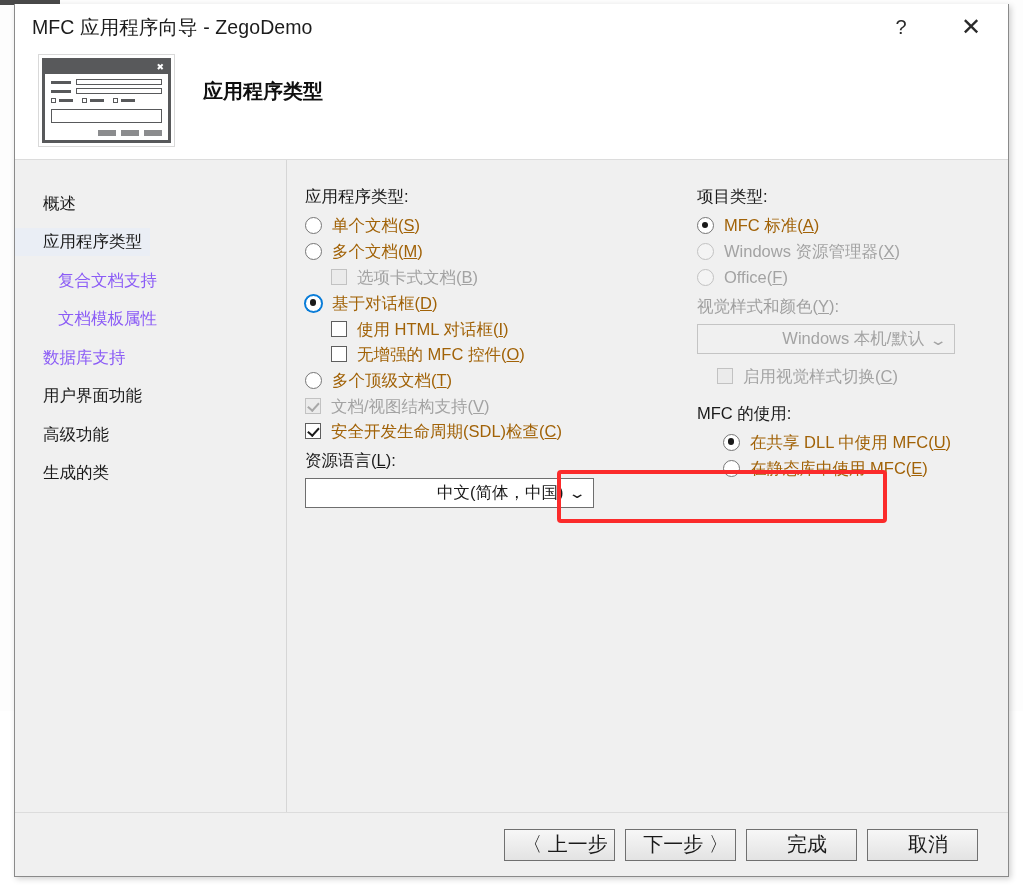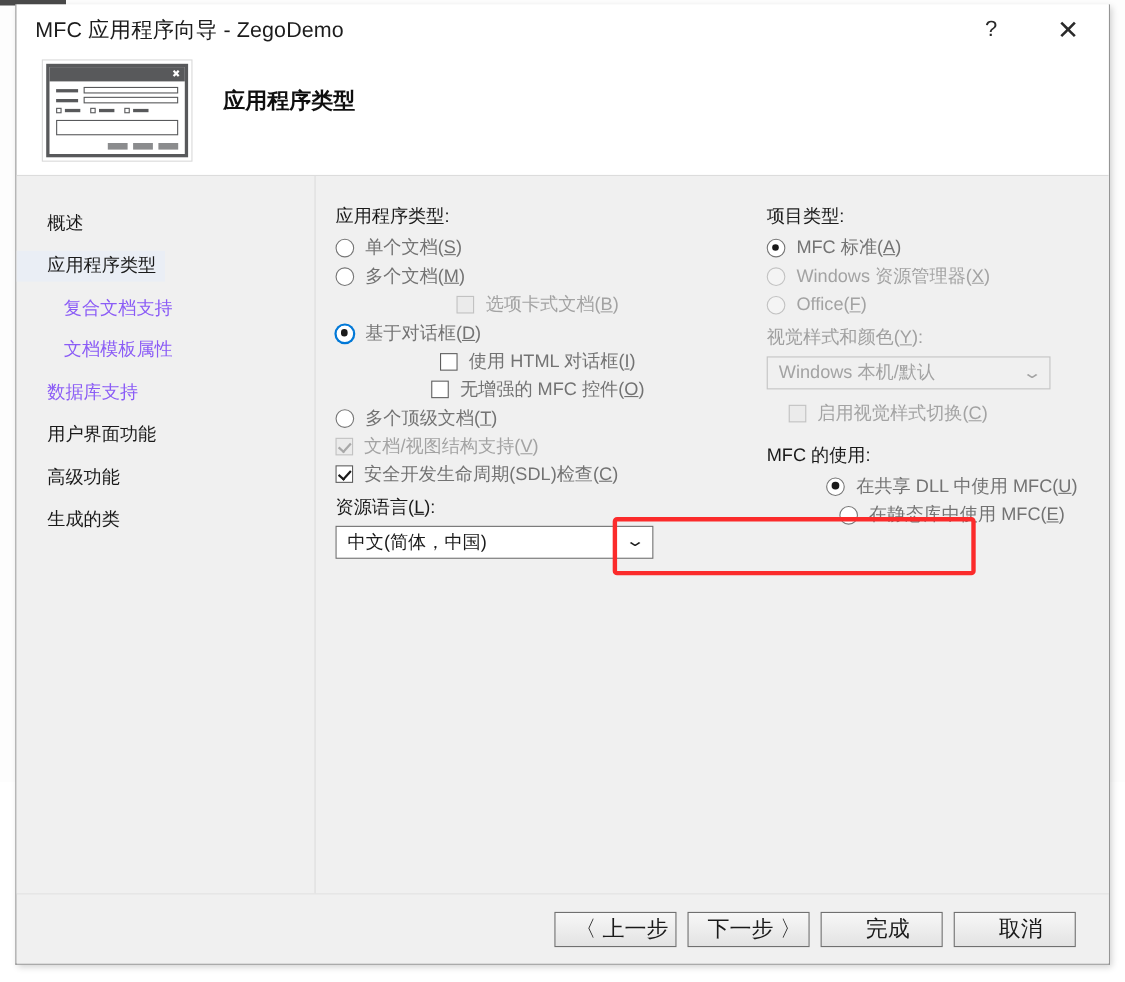--- a/index.html
+++ b/index.html
@@ -152,25 +152,25 @@
     font-size: 16.5px;
     color: #1a1a1a;
     margin-bottom: 9px;
     white-space: nowrap;
   }
 
   .opt {
     display: flex; align-items: center;
     margin-bottom: 9px;
     font-size: 16.5px;
-    color: #737373;
+    color: #a16207;
     white-space: nowrap;
     cursor: default;
   }
-  .opt.indent   { margin-left: 26px; justify-content: center; }
+  .opt.indent   { margin-left: 26px; }
   .opt.muted    { color: #a3a3a3; }
   .opt-text { line-height: 1; }
 
   
   .radio {
     width: 17px; height: 17px;
     border-radius: 50%;
     border: 1.5px solid #767676;
     background: #ffffff;
     margin-right: 10px;
@@ -209,21 +209,21 @@
 
   .mn { text-decoration: underline; }
 
   
   .combo-label { font-size: 16.5px; color:#1a1a1a; margin: 10px 0 6px 0; }
   .combo-label.muted { color: #a0a0a0; }
   .combo {
     height: 30px;
     border: 1.5px solid #6e6e6e;
     background: #ffffff;
-    display: flex; align-items: center; justify-content: space-between;
+    display: flex; align-items: center; justify-content: flex-end;
     padding: 0 9px 0 10px;
     font-size: 16.5px;
     color: #1a1a1a;
     cursor: default;
   }
   .combo.disabled {
     border-color: #c4c4c4;
     background: #f0f0f0;
     color: #a3a3a3;
   }

